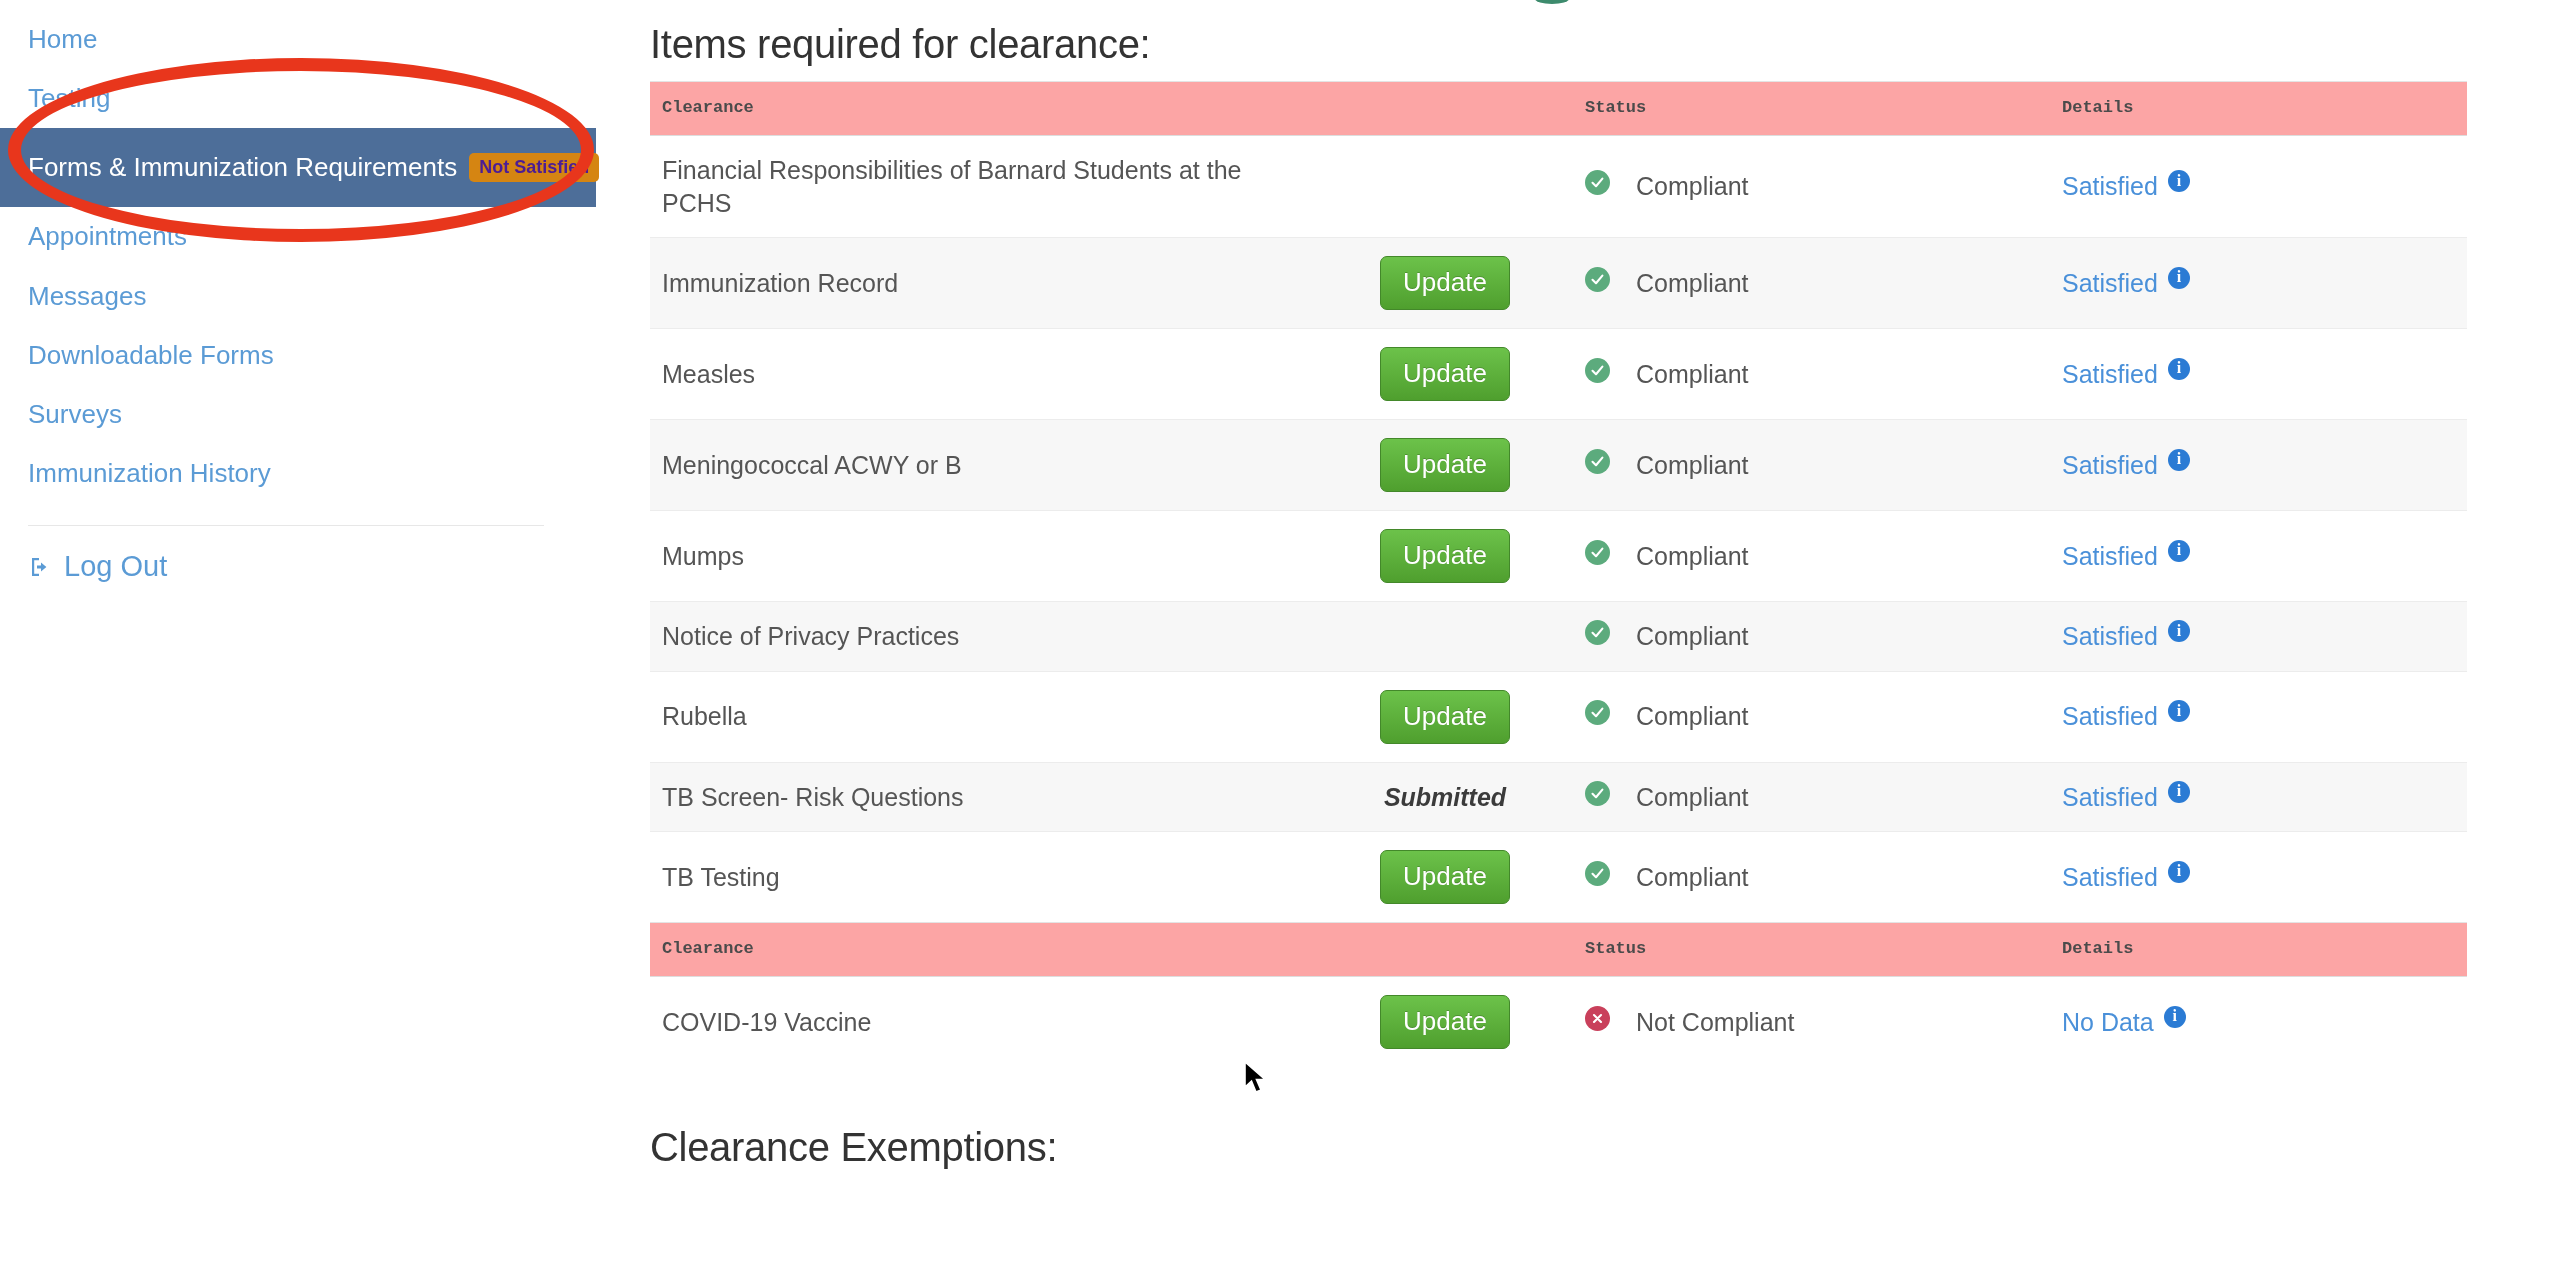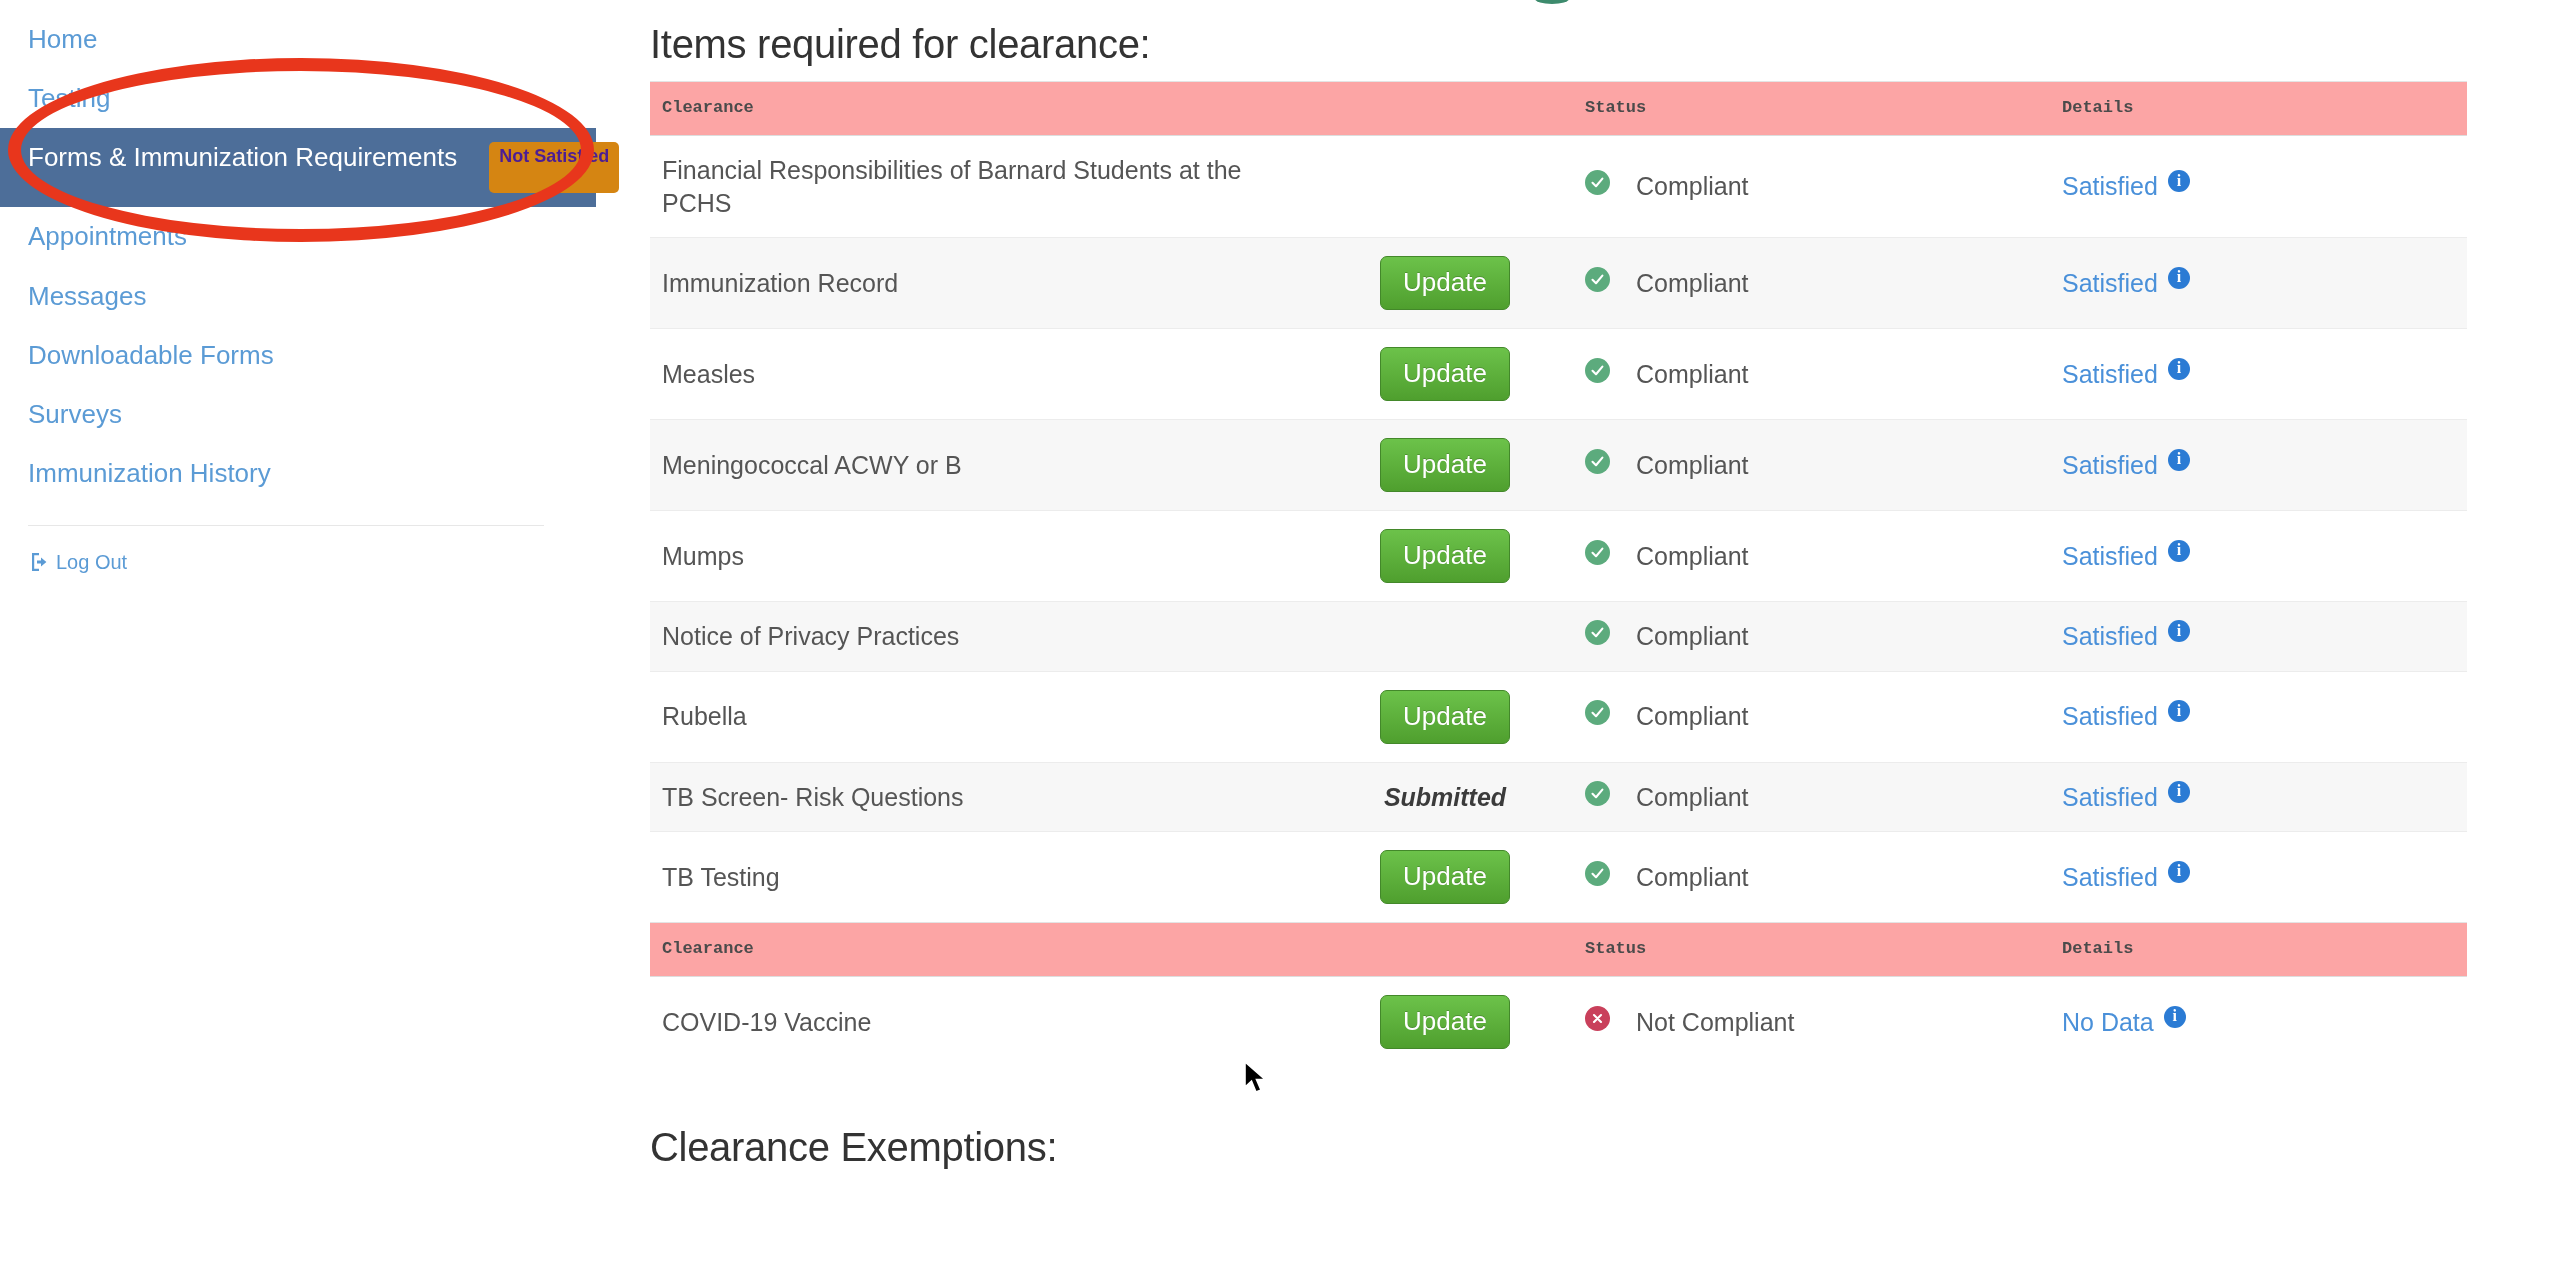--- a/index.html
+++ b/index.html
@@ -43,21 +43,22 @@
     text-decoration: none;
     white-space: nowrap;
   }
   .nav-item.active {
     background: #4d6e99;
     color: #ffffff;
     padding-right: 20px;
     width: 596px;
     height: 79px;
     display: flex;
-    gap: 32px;
+    align-items: center;
+    gap: 12px;
   }
   .nav-item.active .nav-label {
     font-size: 26px;
     color: #ffffff;
   }
   .badge-warn {
     display: inline-block;
     background: #d58512;
     color: #4c1d95;
     font-size: 18px;
@@ -68,23 +69,23 @@
     white-space: nowrap;
   }
   .nav-divider {
     margin: 22px 28px 0 28px;
     border-top: 1px solid #e7e7e7;
     width: 516px;
   }
   .logout {
     display: flex;
     align-items: center;
-    gap: 4px;
+    gap: 12px;
     padding: 24px 0 0 28px;
-    font-size: 20px;
+    font-size: 29px;
     color: #5b9bd5;
     text-decoration: none;
     white-space: nowrap;
   }
   .logout svg { display:block; }
 
   
   .annot-ellipse {
     position: absolute;
     left: 8px;

